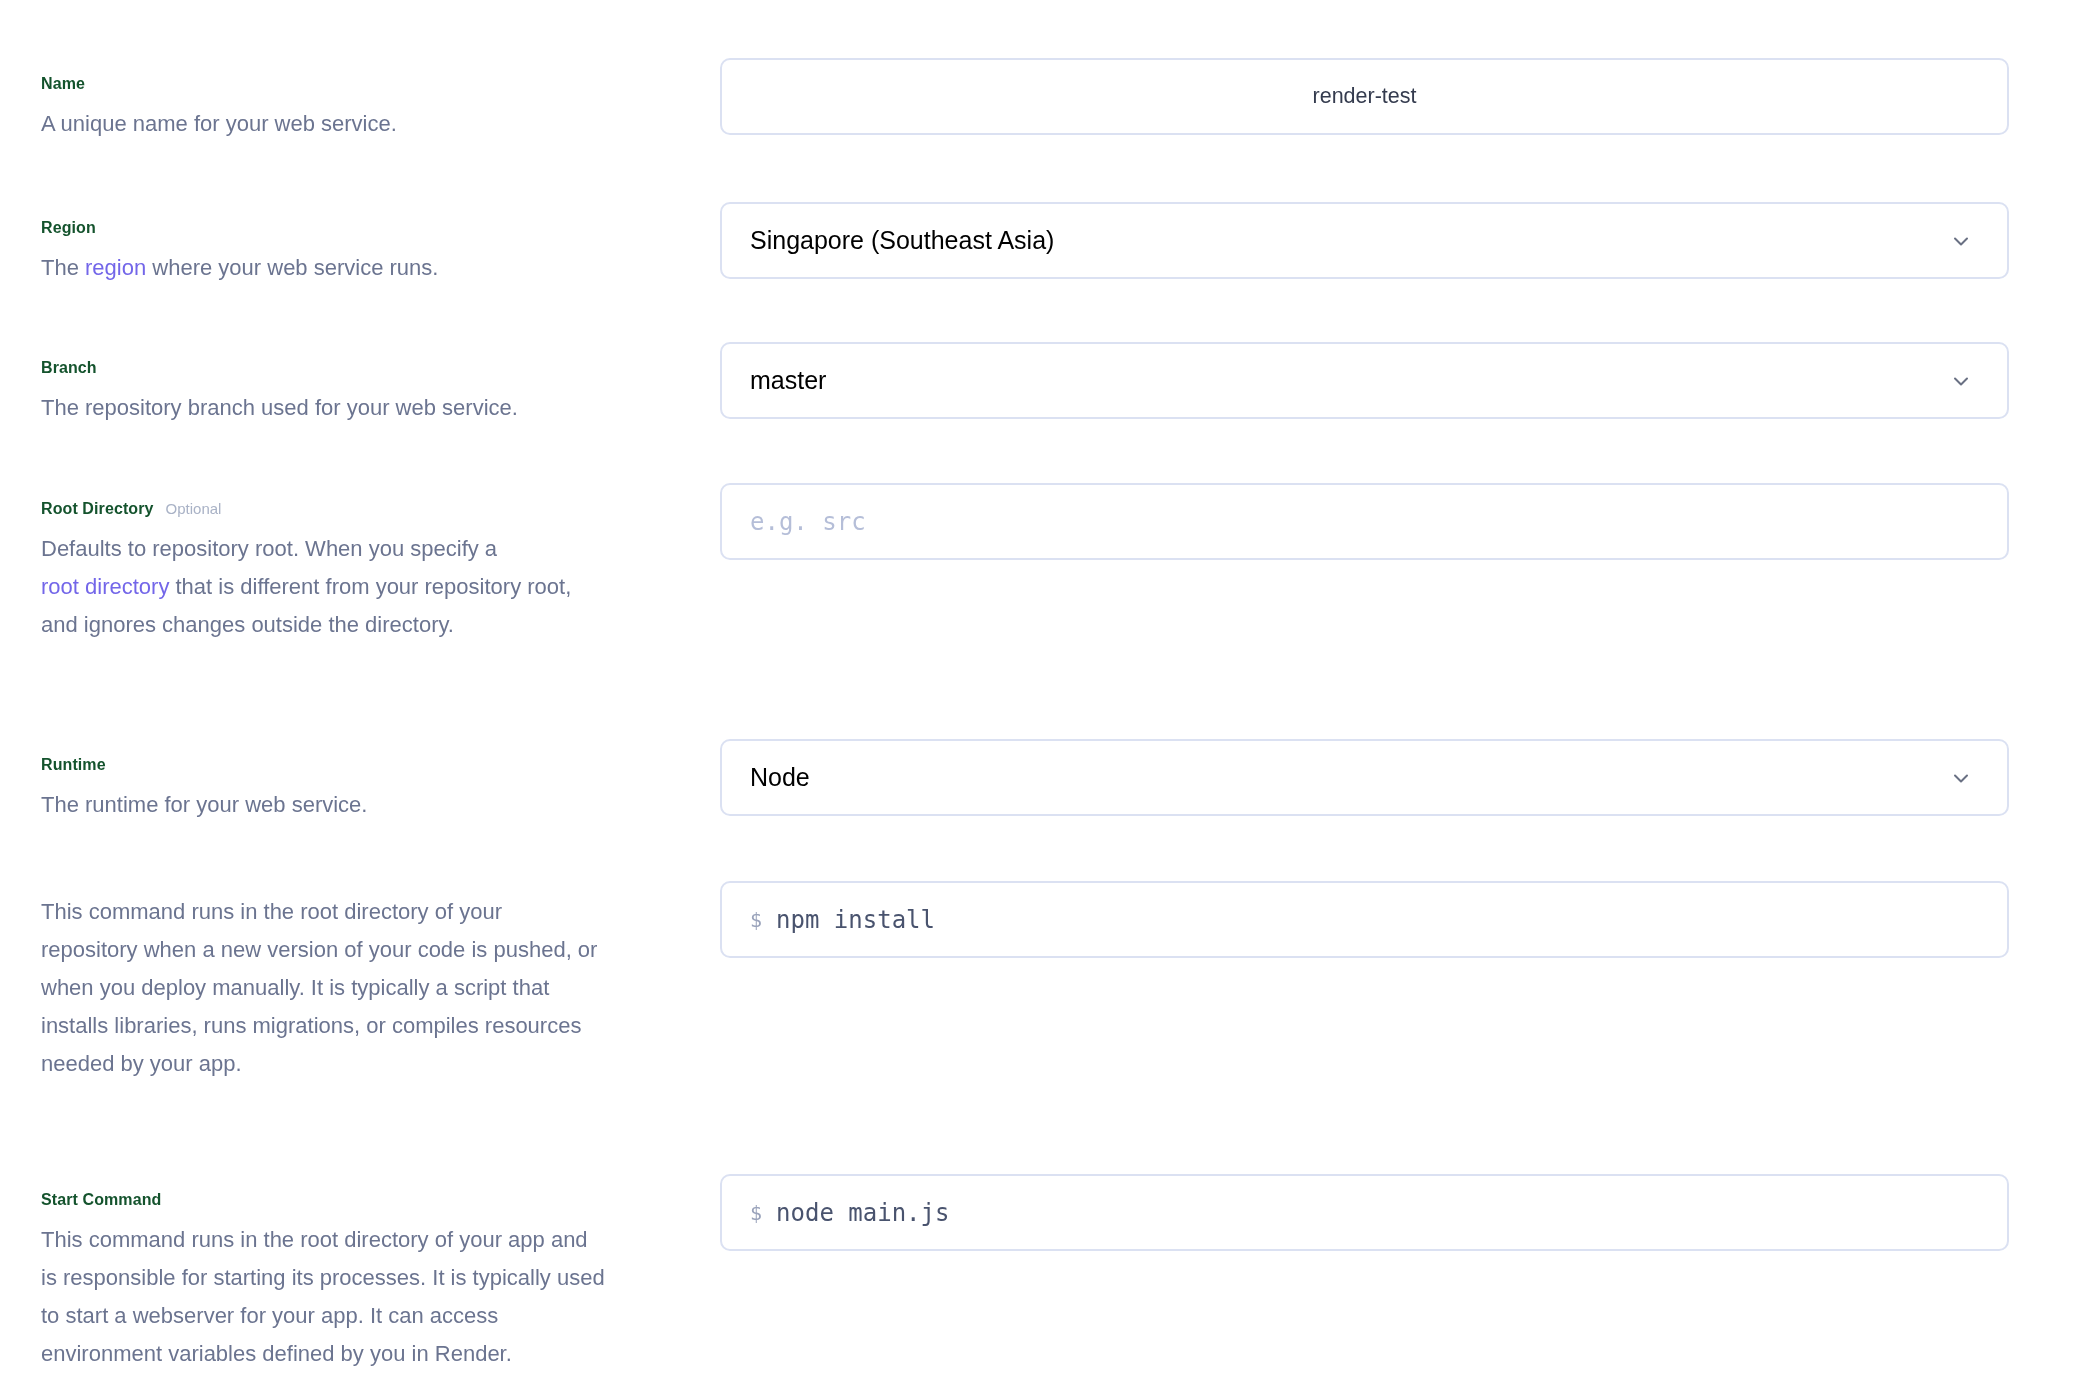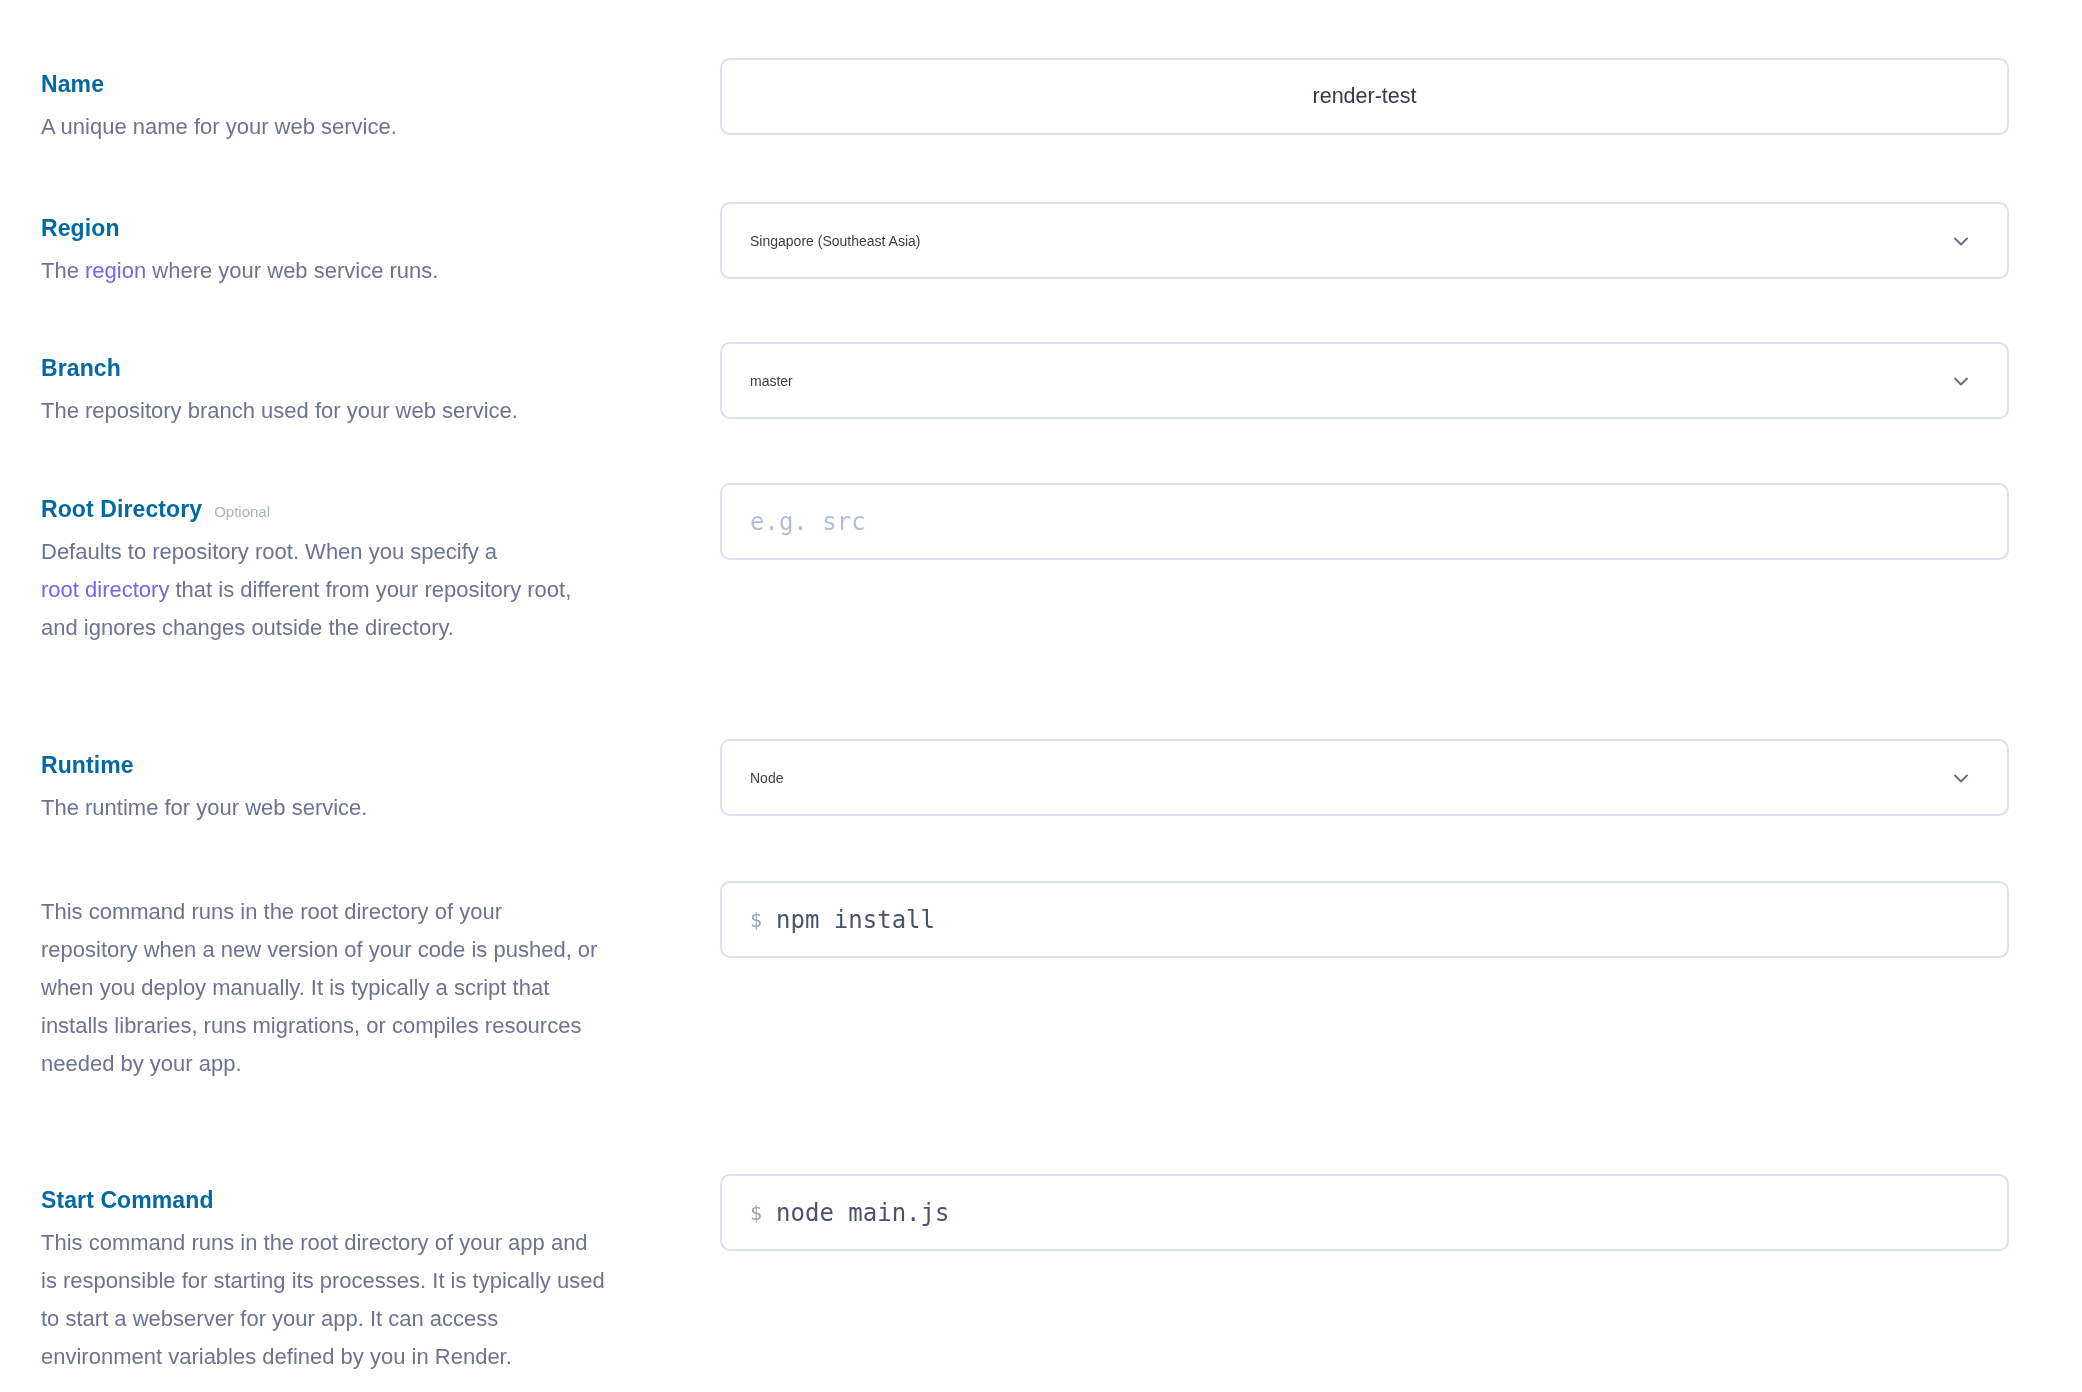--- a/index.html
+++ b/index.html
@@ -2,32 +2,32 @@
 <html><head>
 <meta charset="utf-8">
 <style>
   * { margin: 0; padding: 0; box-sizing: border-box; }
   html, body { width: 2082px; height: 1392px; background: #ffffff; overflow: hidden; }
   body { font-family: "Liberation Sans", sans-serif; position: relative; }
 
   .row   { position: absolute; left: 0; width: 2082px; }
   .info  { position: absolute; left: 41px; top: 12px; width: 660px; }
   .label-line { line-height: 28px; margin-bottom: 7px; }
-  .label { display: inline; font-size: 23px; font-weight: bold; color: #0369a1; letter-spacing: 0.1px; }
+  .label { display: inline; font-size: 16px; font-weight: bold; color: #14532d; letter-spacing: 0.1px; }
   .optional { display: inline; font-size: 15px; font-weight: normal; color: #a9b2c6; margin-left: 12px; }
   .desc  { font-size: 22px; color: #6b7490; line-height: 38px; }
   .desc a, .link { color: #7366e9; text-decoration: none; cursor: pointer; }
 
   .field {
     position: absolute; left: 720px; top: 0; width: 1289px; height: 77px;
     background: #ffffff; border: 2px solid #dbe1f2; border-radius: 10px;
     display: flex; align-items: center; padding: 0 28px;
   }
   .field.select { cursor: pointer; justify-content: space-between; }
-  .select-value { font-size: 14px; color: #404040; }
+  .select-value { font-size: 25px; color: #000000; }
   .chevron { width: 24px; height: 24px; flex: 0 0 auto; margin-right: 6px; }
   .chevron path { fill: none; stroke: #697083; stroke-width: 2; stroke-linecap: round; stroke-linejoin: round; }
 
   input.text-input {
     width: 100%; height: 100%; border: none; outline: none; background: transparent;
     font-family: "Liberation Sans", sans-serif; font-size: 21.5px; color: #343b4e; padding: 0; text-align: center;
   }
   input.mono-input {
     width: 100%; height: 100%; border: none; outline: none; background: transparent;
     font-family: "DejaVu Sans Mono", monospace; font-size: 24px; color: #49536e; padding: 0;

